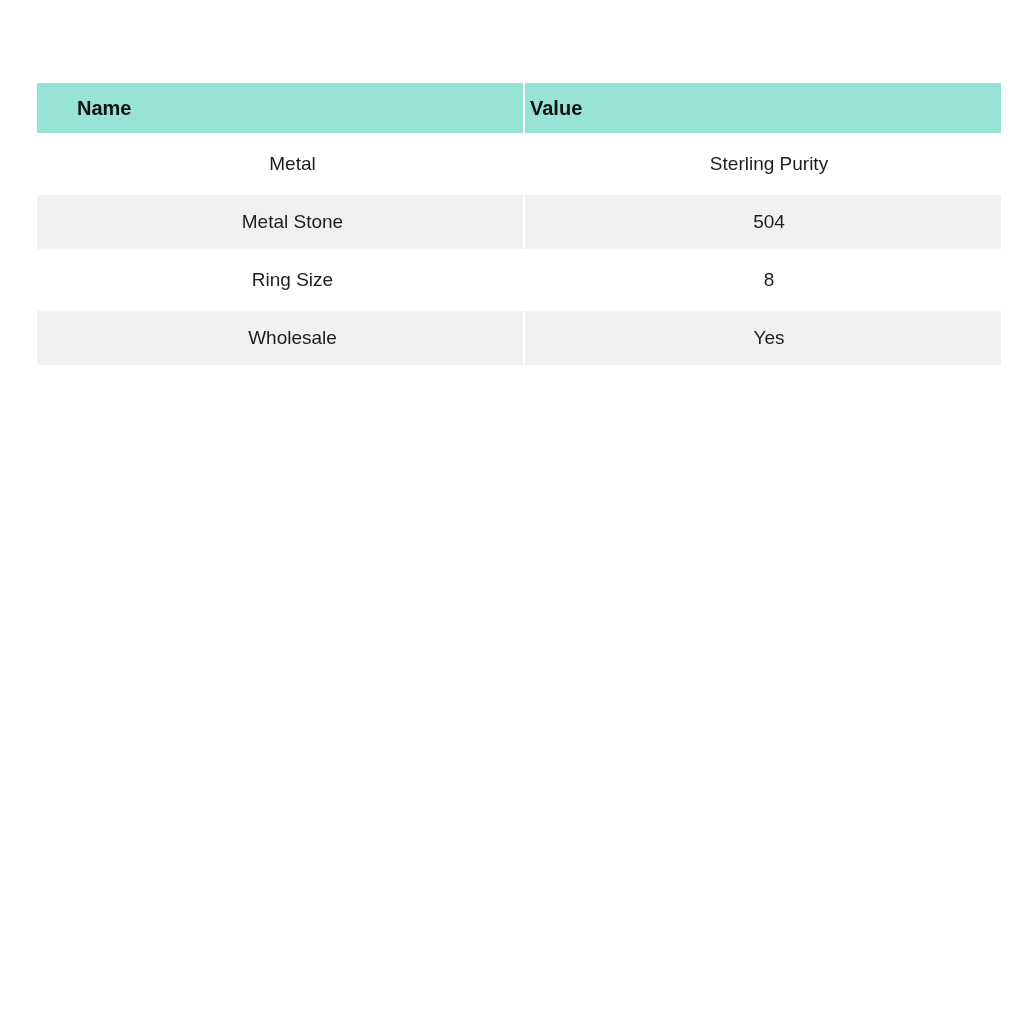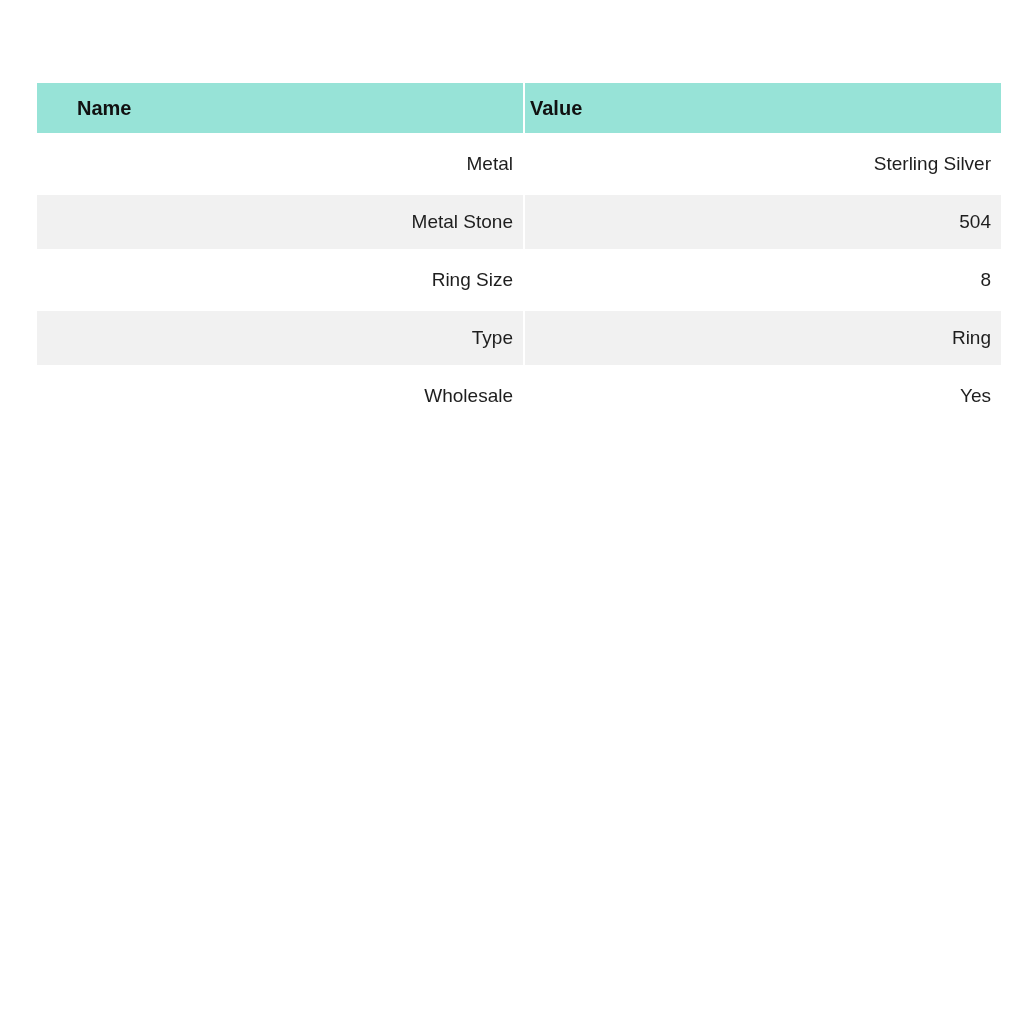--- a/index.html
+++ b/index.html
@@ -51,21 +51,21 @@
     border-right: 2px solid var(--border-color);
     padding-left: 40px;
   }
   table.attributes th:last-child {
     padding-left: 5px;
   }
   table.attributes td {
     height: 58px;
     color: var(--text-color);
     font-size: 19px;
-    text-align: right;
+    text-align: center;
     vertical-align: middle;
     border-top: 2px solid var(--border-color);
     border-bottom: 2px solid var(--border-color);
     padding: 0 10px 0 35px;
     background: var(--row-odd-bg);
   }
   table.attributes td:first-child {
     border-right: 2px solid var(--border-color);
   }
   table.attributes td:last-child {
@@ -86,33 +86,29 @@
     </colgroup>
     <thead>
       <tr>
         <th>Name</th>
         <th>Value</th>
       </tr>
     </thead>
     <tbody>
         <tr>
           <td>Metal</td>
-          <td>Sterling Silver</td>
+          <td>Sterling Purity</td>
         </tr>
         <tr>
           <td>Metal Stone</td>
           <td>504</td>
         </tr>
         <tr>
           <td>Ring Size</td>
           <td>8</td>
         </tr>
         <tr>
-          <td>Type</td>
-          <td>Ring</td>
-        </tr>
-        <tr>
           <td>Wholesale</td>
           <td>Yes</td>
         </tr>
       </tbody>
   </table>
 </div>
 
 </body></html>

